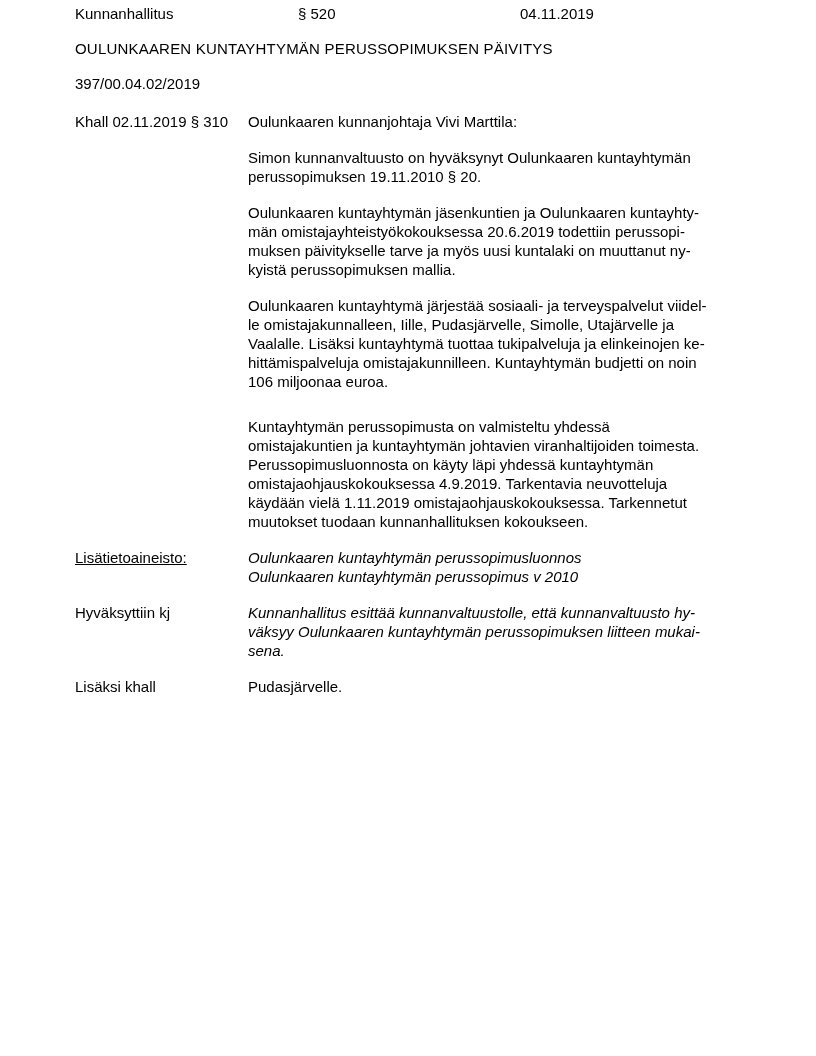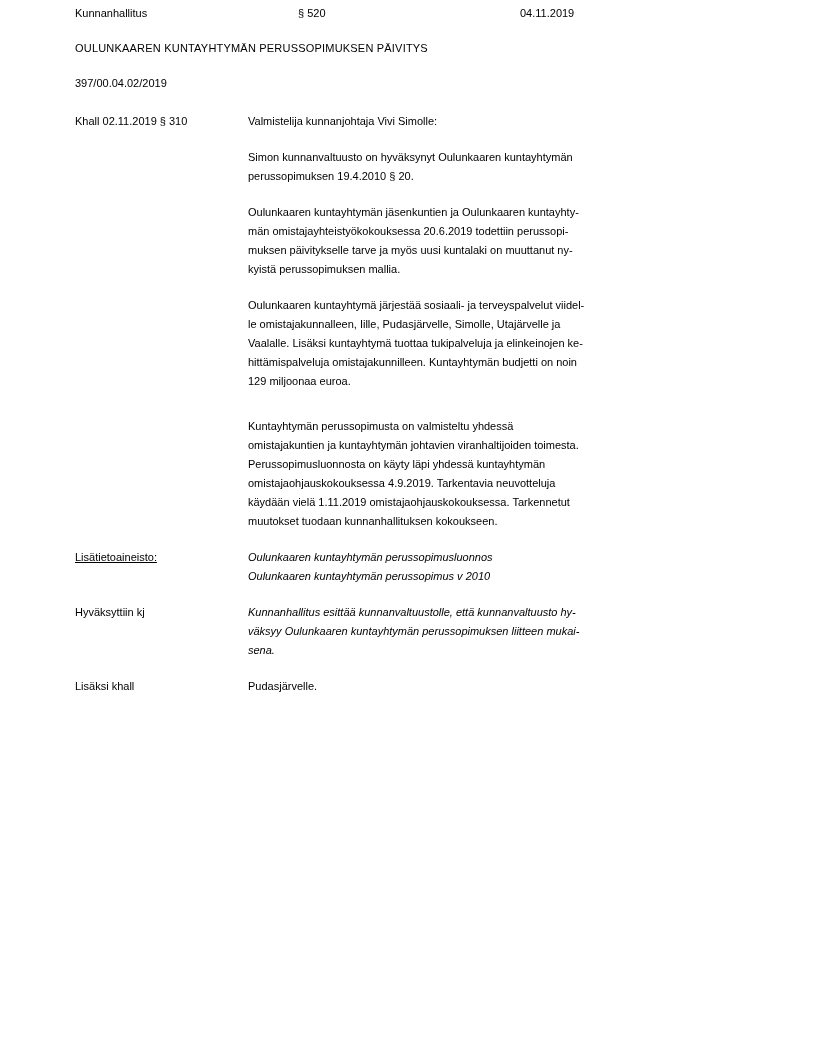--- a/index.html
+++ b/index.html
@@ -7,21 +7,21 @@
     padding: 0;
     background: #ffffff;
   }
   .page {
     position: relative;
     width: 816px;
     height: 1056px;
     background: #ffffff;
     color: #000000;
     font-family: "Liberation Sans", "DejaVu Sans", sans-serif;
-    font-size: 11px;
+    font-size: 15px;
     line-height: 19px;
     box-sizing: border-box;
     padding: 4px 40px 0 75px;
     overflow: hidden;
   }
   .header-row {
     display: flex;
     margin-bottom: 16px;
   }
   .header-committee { width: 223px; }
@@ -68,34 +68,34 @@
     <span class="header-section">§ 520</span>
     <span class="header-date">04.11.2019</span>
   </div>
 
   <div class="doc-title">OULUNKAAREN KUNTAYHTYMÄN PERUSSOPIMUKSEN PÄIVITYS</div>
 
   <div class="case-number">397/00.04.02/2019</div>
 
   <div class="row">
     <span class="label-col">Khall 02.11.2019 § 310</span>
-    <span class="content-col">Valmistelija kunnanjohtaja Vivi Simolle:</span>
+    <span class="content-col">Oulunkaaren kunnanjohtaja Vivi Marttila:</span>
   </div>
 
   <p class="para">Simon kunnanvaltuusto on hyväksynyt Oulunkaaren kuntayhtymän
-perussopimuksen 19.4.2010 § 20.</p>
+perussopimuksen 19.11.2010 § 20.</p>
   <p class="para">Oulunkaaren kuntayhtymän jäsenkuntien ja Oulunkaaren kuntayhty-
 män omistajayhteistyökokouksessa 20.6.2019 todettiin perussopi-
 muksen päivitykselle tarve ja myös uusi kuntalaki on muuttanut ny-
 kyistä perussopimuksen mallia.</p>
   <p class="para">Oulunkaaren kuntayhtymä järjestää sosiaali- ja terveyspalvelut viidel-
 le omistajakunnalleen, Iille, Pudasjärvelle, Simolle, Utajärvelle ja
 Vaalalle. Lisäksi kuntayhtymä tuottaa tukipalveluja ja elinkeinojen ke-
 hittämispalveluja omistajakunnilleen. Kuntayhtymän budjetti on noin
-129 miljoonaa euroa.</p>
+106 miljoonaa euroa.</p>
   <p class="para">Kuntayhtymän perussopimusta on valmisteltu yhdessä
 omistajakuntien ja kuntayhtymän johtavien viranhaltijoiden toimesta.
 Perussopimusluonnosta on käyty läpi yhdessä kuntayhtymän
 omistajaohjauskokouksessa 4.9.2019. Tarkentavia neuvotteluja
 käydään vielä 1.11.2019 omistajaohjauskokouksessa. Tarkennetut
 muutokset tuodaan kunnanhallituksen kokoukseen.</p>
 
   <div class="row">
     <span class="label-col underlined">Lisätietoaineisto:</span>
     <span class="content-col multiline">Oulunkaaren kuntayhtymän perussopimusluonnos

